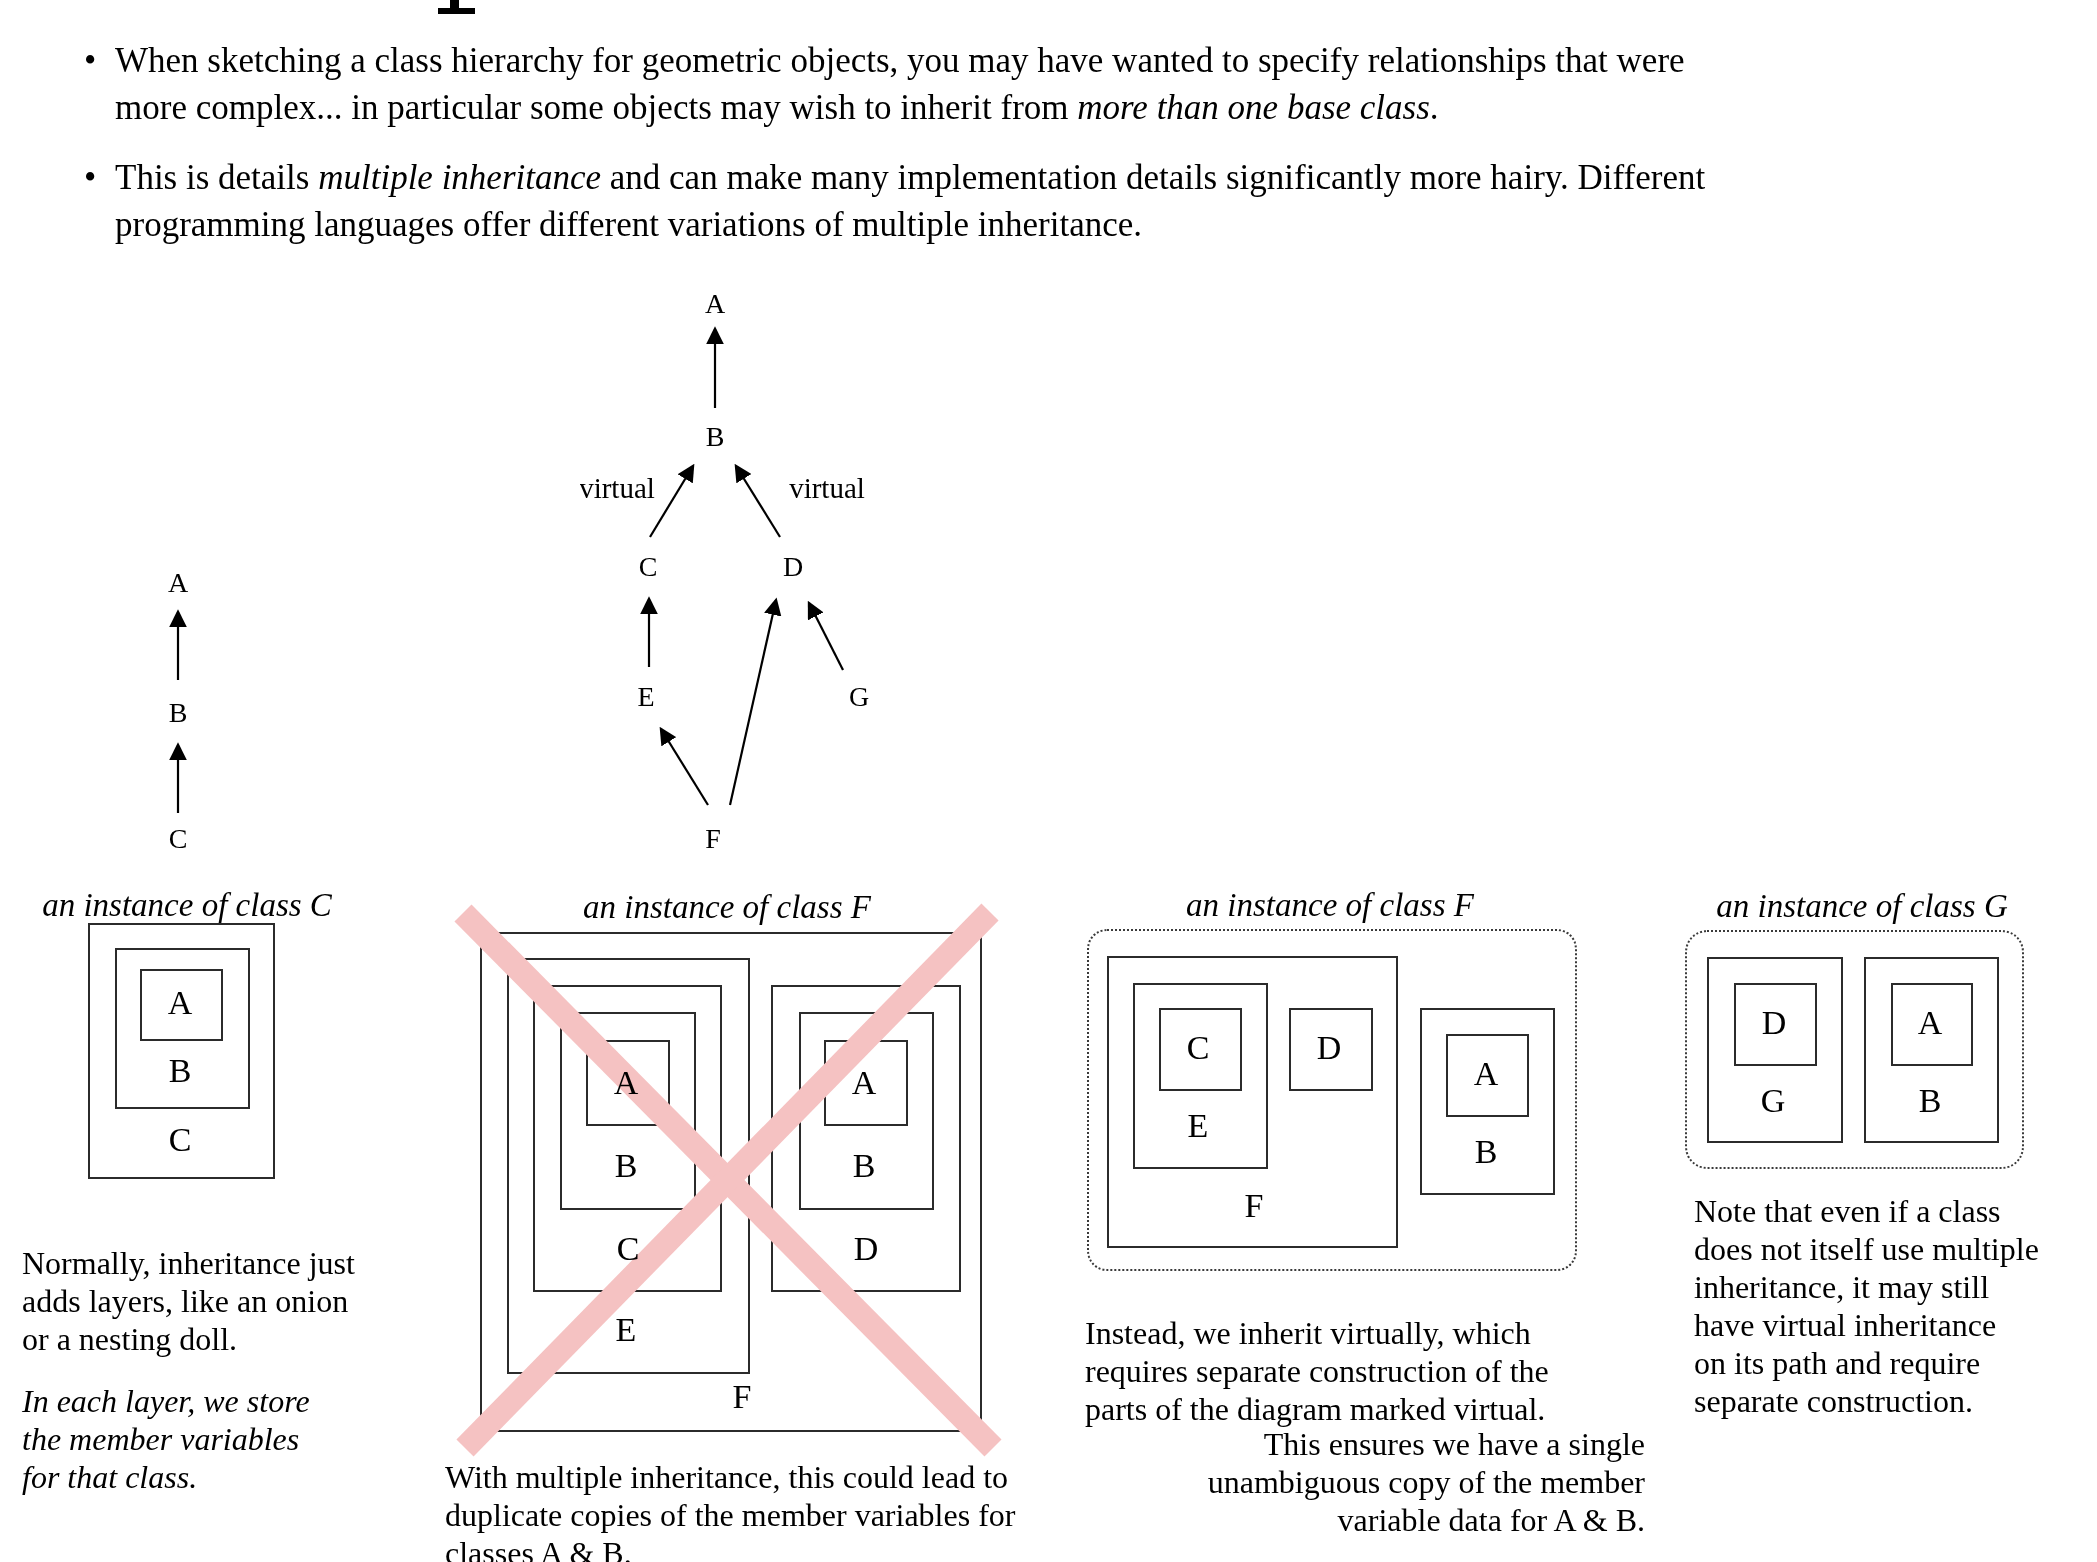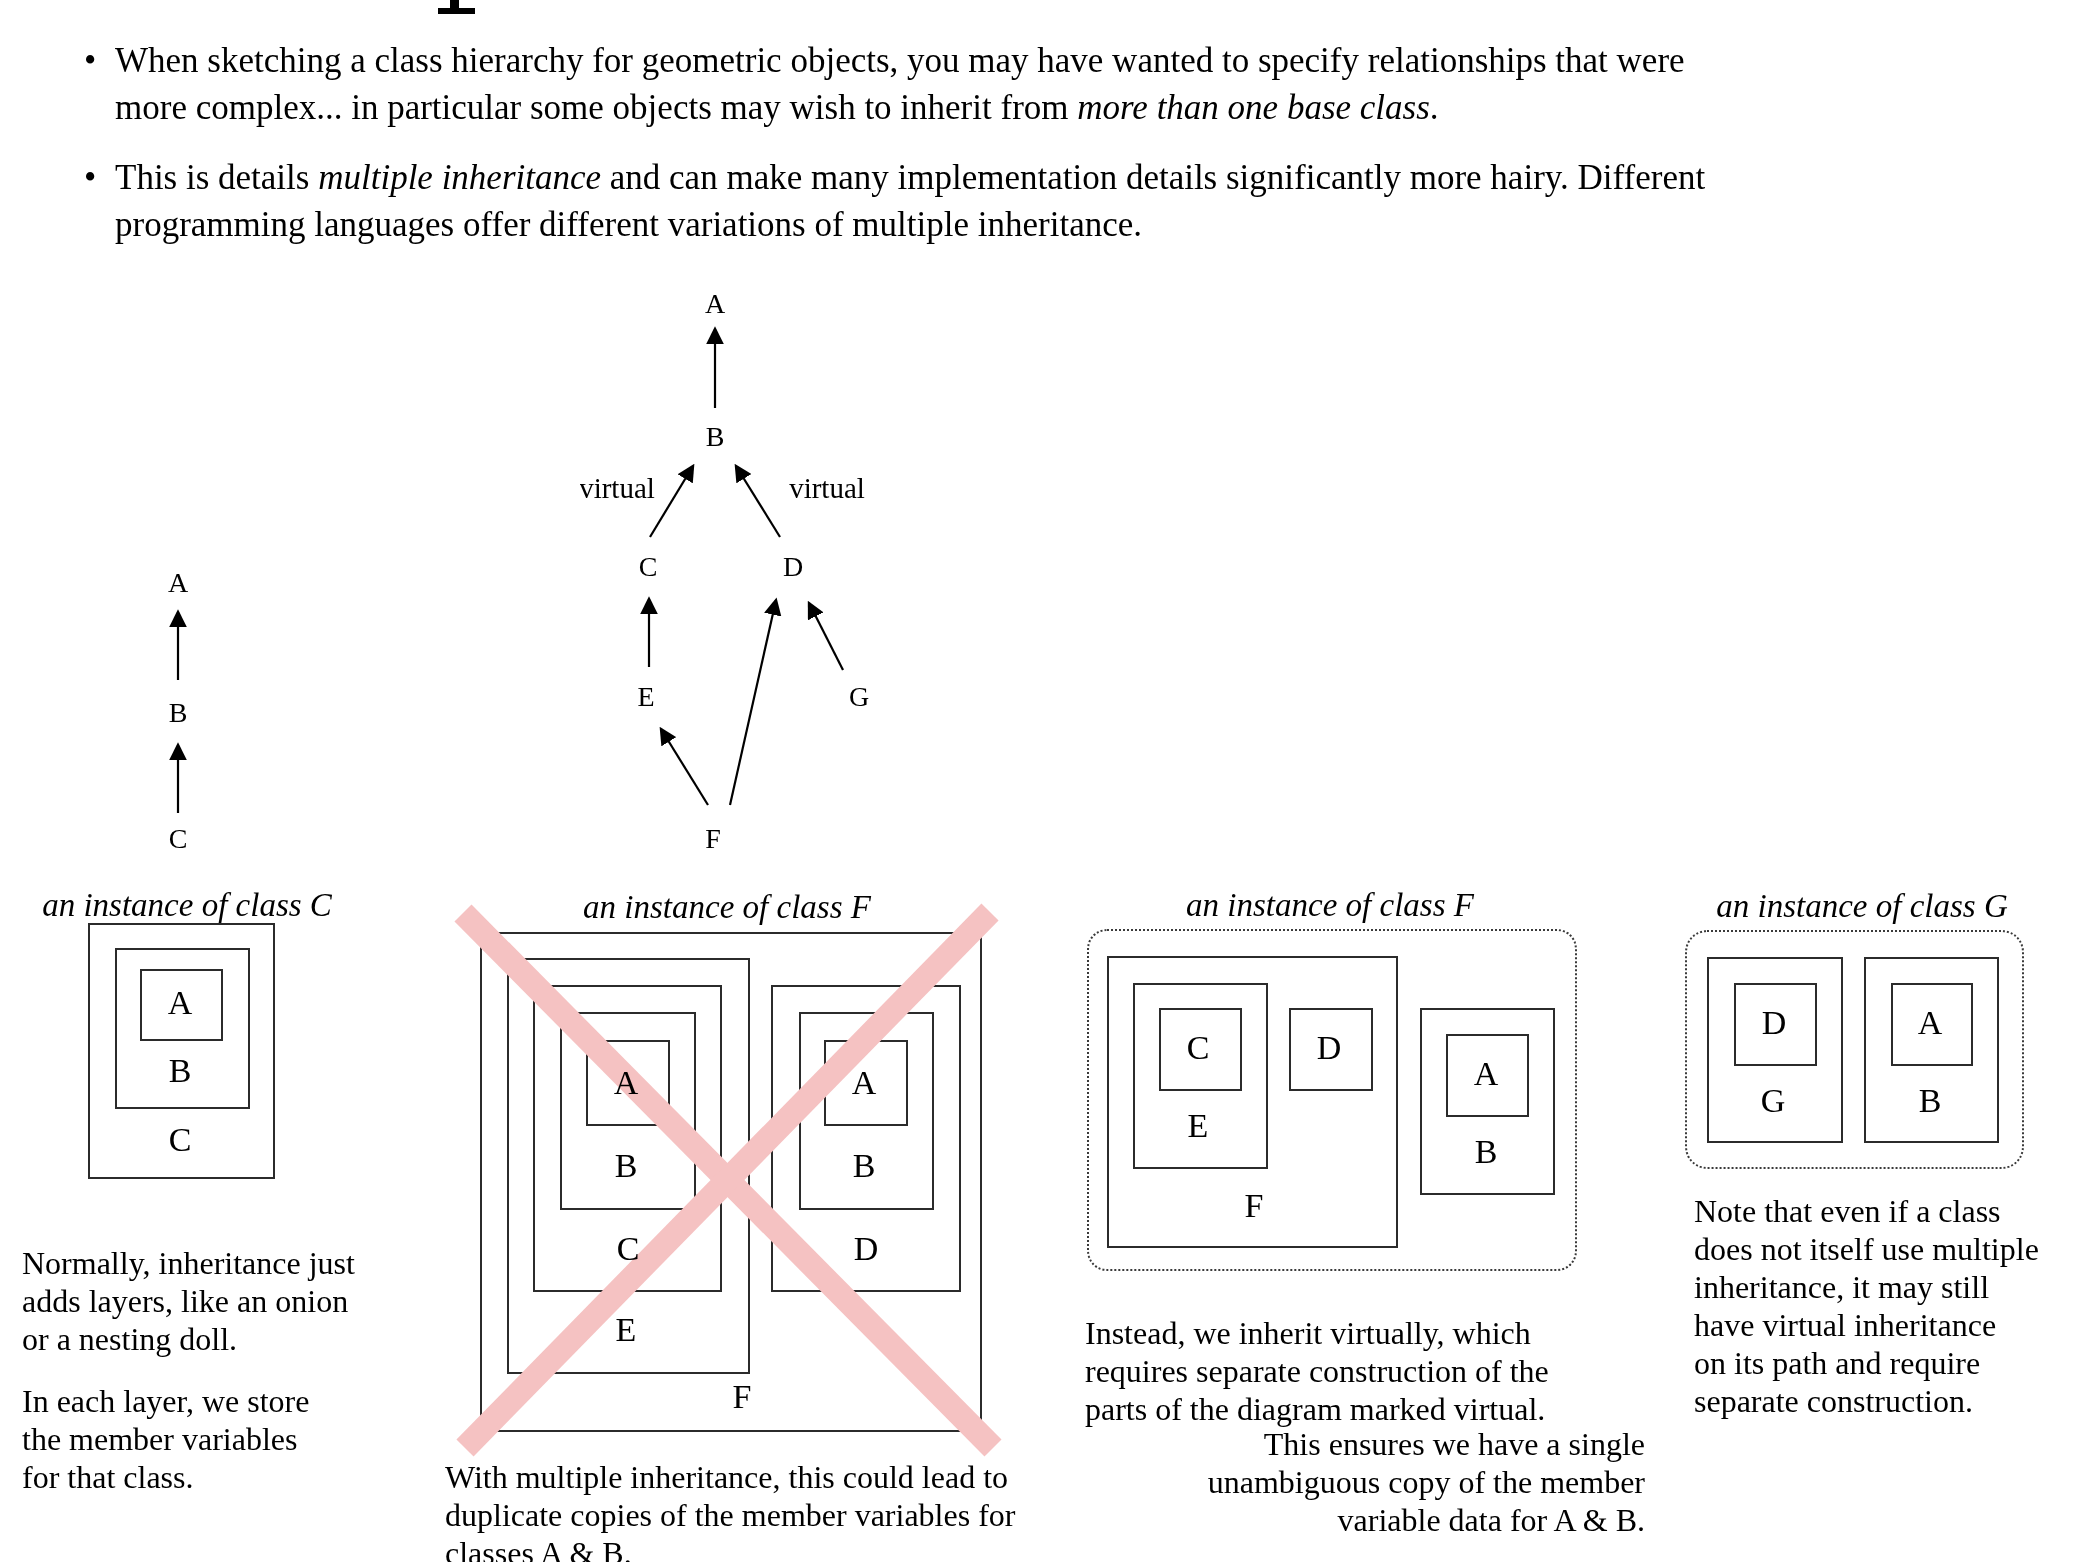--- a/index.html
+++ b/index.html
@@ -88,21 +88,21 @@
   <div class="ptitle" style="left:187px;top:905px;">an instance of class C</div>
   <div class="box" style="left:88px;top:923px;width:183px;height:252px;"></div>
   <div class="box" style="left:115px;top:948px;width:131px;height:157px;"></div>
   <div class="box" style="left:140px;top:969px;width:79px;height:68px;"></div>
   <span class="lbl" style="left:180px;top:1003px;">A</span>
   <span class="lbl" style="left:180px;top:1071px;">B</span>
   <span class="lbl" style="left:180px;top:1140px;">C</span>
   <div class="cap" style="left:22px;top:1244px;width:390px;">Normally, inheritance just
 adds layers, like an onion
 or a nesting doll.</div>
-  <div class="cap" style="left:22px;top:1382px;width:390px;">In each layer, we store
+  <div class="cap" style="left:22px;top:1382px;width:390px;font-style:italic;">In each layer, we store
 the member variables
 for that class.</div>
 
   <div class="ptitle" style="left:727px;top:907px;">an instance of class F</div>
   <div class="box" style="left:480px;top:932px;width:498px;height:496px;"></div>
   <div class="box" style="left:507px;top:958px;width:239px;height:412px;"></div>
   <div class="box" style="left:533px;top:985px;width:185px;height:303px;"></div>
   <div class="box" style="left:560px;top:1012px;width:132px;height:194px;"></div>
   <div class="box" style="left:586px;top:1040px;width:80px;height:82px;"></div>
   <div class="box" style="left:771px;top:985px;width:186px;height:303px;"></div>

